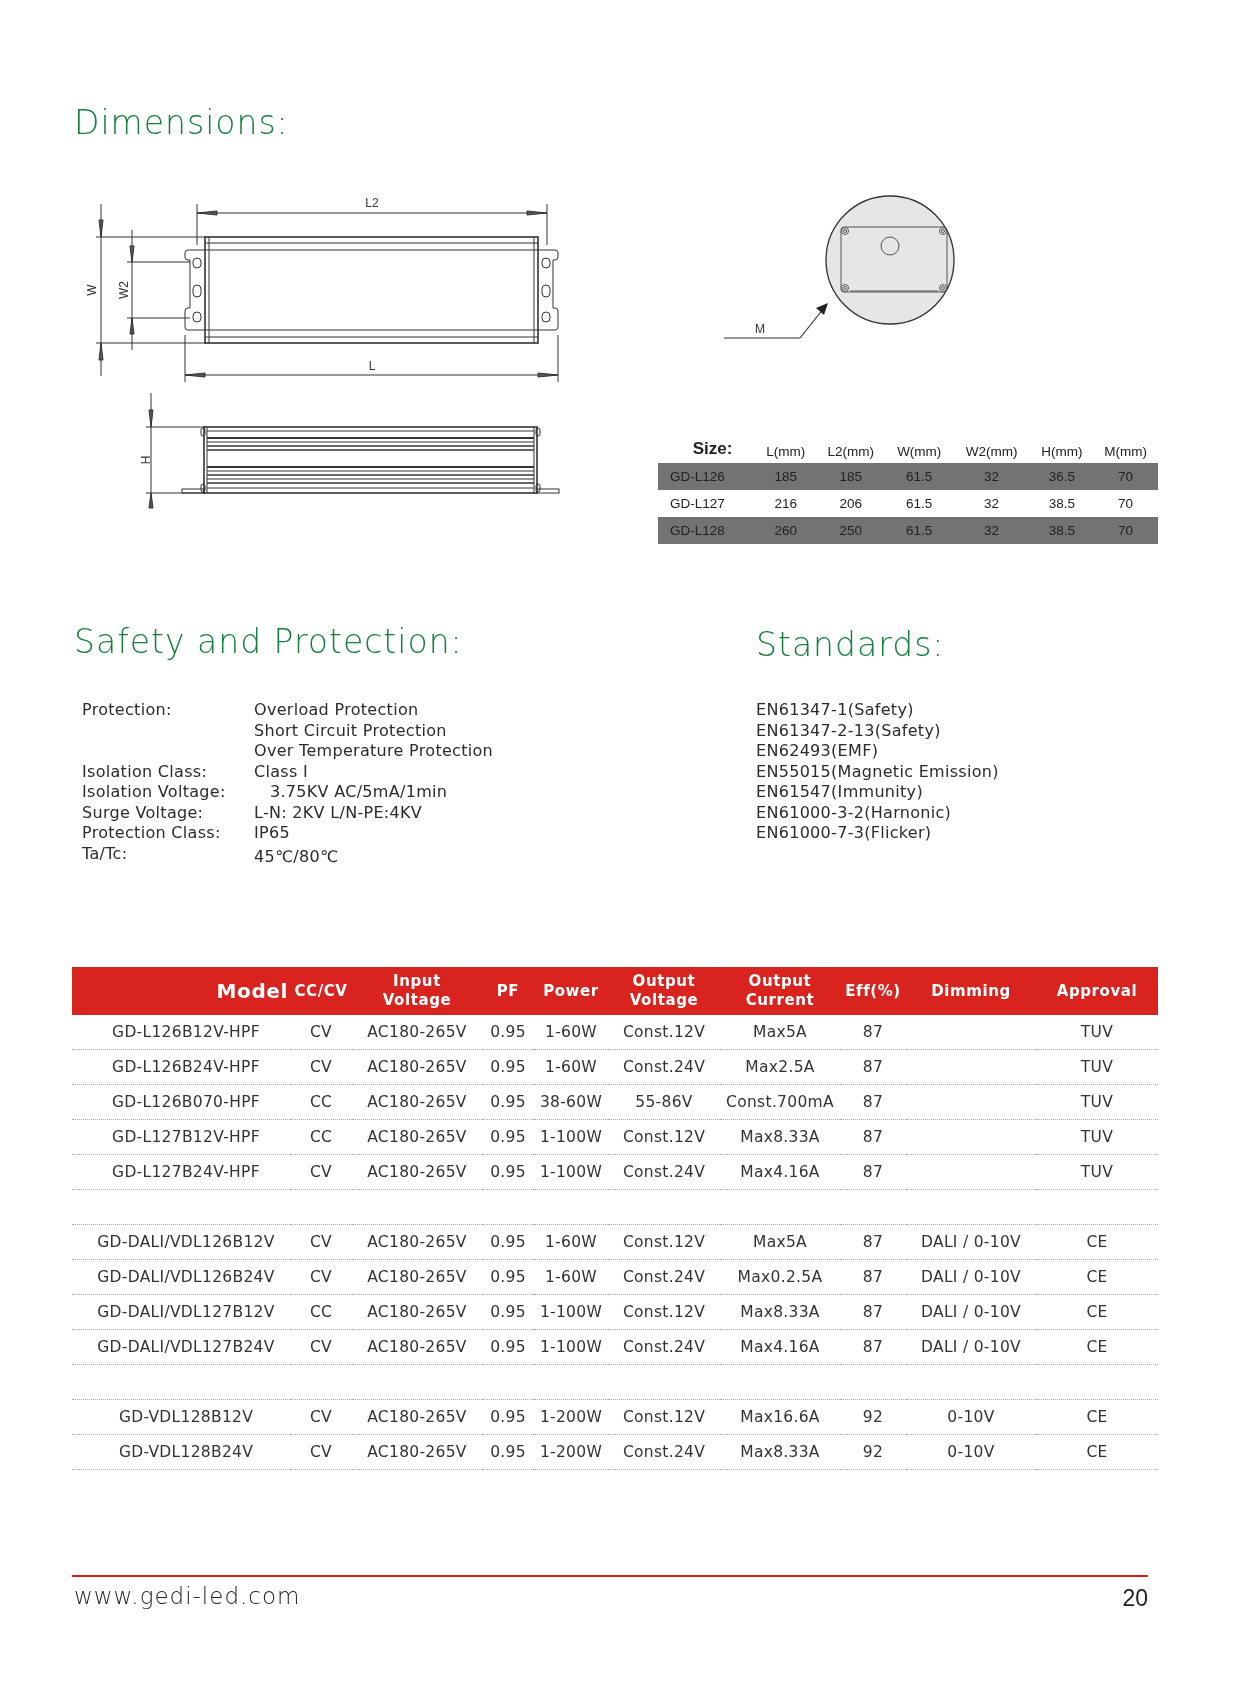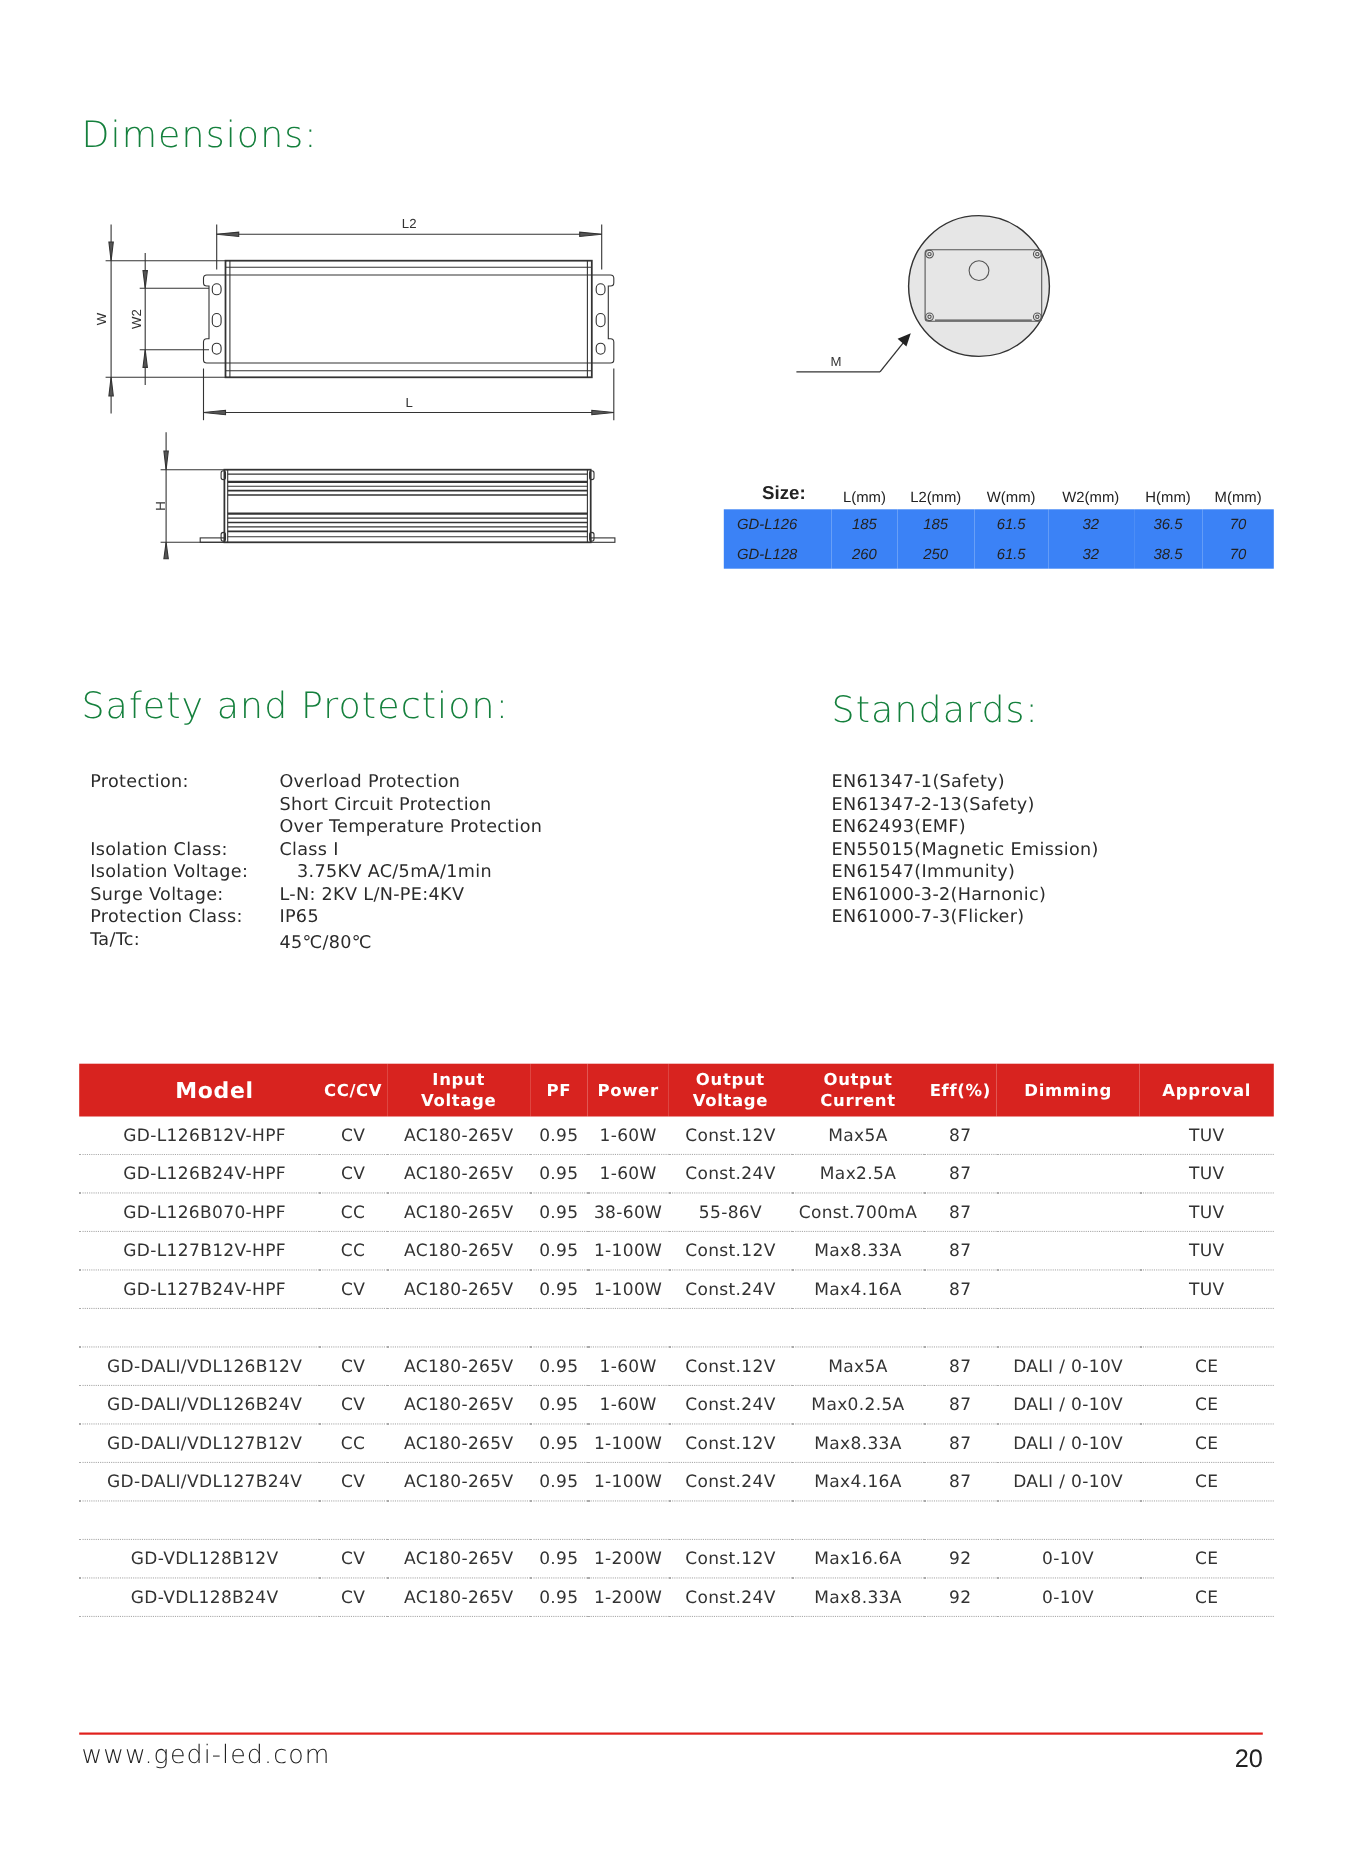--- a/index.html
+++ b/index.html
@@ -9,28 +9,28 @@
   .section-title { position: absolute; color: #15803d; font-family: "DejaVu Sans", sans-serif;
                    font-weight: 300; font-size: 33px; letter-spacing: 1px; white-space: nowrap; }
   .spec-text { font-size: 16px; line-height: 20.5px; color: #2b2b2b; white-space: nowrap; letter-spacing: 0.3px; }
   
   .size-table { position: absolute; left: 658px; top: 428px; width: 500px; border-collapse: collapse;
                 font-family: "Liberation Sans", sans-serif; font-size: 13.5px; color: #222; }
   .size-table th { font-weight: normal; text-align: center; height: 30px; vertical-align: bottom; padding-bottom: 4px; }
   .size-table th.size-label { font-weight: bold; font-size: 17px; text-align: center; padding-left: 12px; }
   .size-table td { height: 25px; text-align: center; }
   .size-table td.model { text-align: left; padding-left: 12px; }
-  .size-table tr.shaded td { background: #3b82f6; font-style: italic; }
+  .size-table tr.shaded td { background: #737373; }
   
   .main-table { position: absolute; left: 72px; top: 967px; width: 1086px; border-collapse: collapse;
                 font-family: "DejaVu Sans", sans-serif; font-size: 15.5px; color: #333; }
   .main-table thead tr { background: #d8231f; }
   .main-table th { color: #fff; font-weight: bold; font-size: 15px; height: 48px; line-height: 19px;
                    text-align: center; padding: 0 2px; letter-spacing: 0.6px; }
-  .main-table th.model-h { font-size: 20px; text-align: center; padding-left: 30px; }
+  .main-table th.model-h { font-size: 20px; text-align: right; padding-left: 30px; }
   .main-table td { height: 34px; text-align: center; border-bottom: 1.5px dotted #aaa;
                    white-space: nowrap; padding: 0 2px; letter-spacing: 0.3px; }
   .main-table td.model { text-align: center; padding-left: 12px; }
   .main-table tr.spacer td { height: 34px; }
   .footer-line { position: absolute; left: 72px; top: 1575px; width: 1076px; height: 2px; background: #e0201c; }
   .footer-url { position: absolute; left: 74px; top: 1583px; font-size: 23px; color: #222; letter-spacing: 1px;
                 font-family: "DejaVu Sans", sans-serif; font-weight: 300; }
   .footer-page { position: absolute; right: 96px; top: 1585px; font-size: 23px; color: #222;
                  font-family: "Liberation Sans", sans-serif; }
   svg text { font-family: "Liberation Sans", sans-serif; }
@@ -160,20 +160,29 @@
   <tbody>
     <tr class="shaded">
       <td class="model">GD-L126</td>
       <td>185</td>
       <td>185</td>
       <td>61.5</td>
       <td>32</td>
       <td>36.5</td>
       <td>70</td>
     </tr>
+    <tr>
+      <td class="model">GD-L127</td>
+      <td>216</td>
+      <td>206</td>
+      <td>61.5</td>
+      <td>32</td>
+      <td>38.5</td>
+      <td>70</td>
+    </tr>
     <tr class="shaded">
       <td class="model">GD-L128</td>
       <td>260</td>
       <td>250</td>
       <td>61.5</td>
       <td>32</td>
       <td>38.5</td>
       <td>70</td>
     </tr>
   </tbody>

